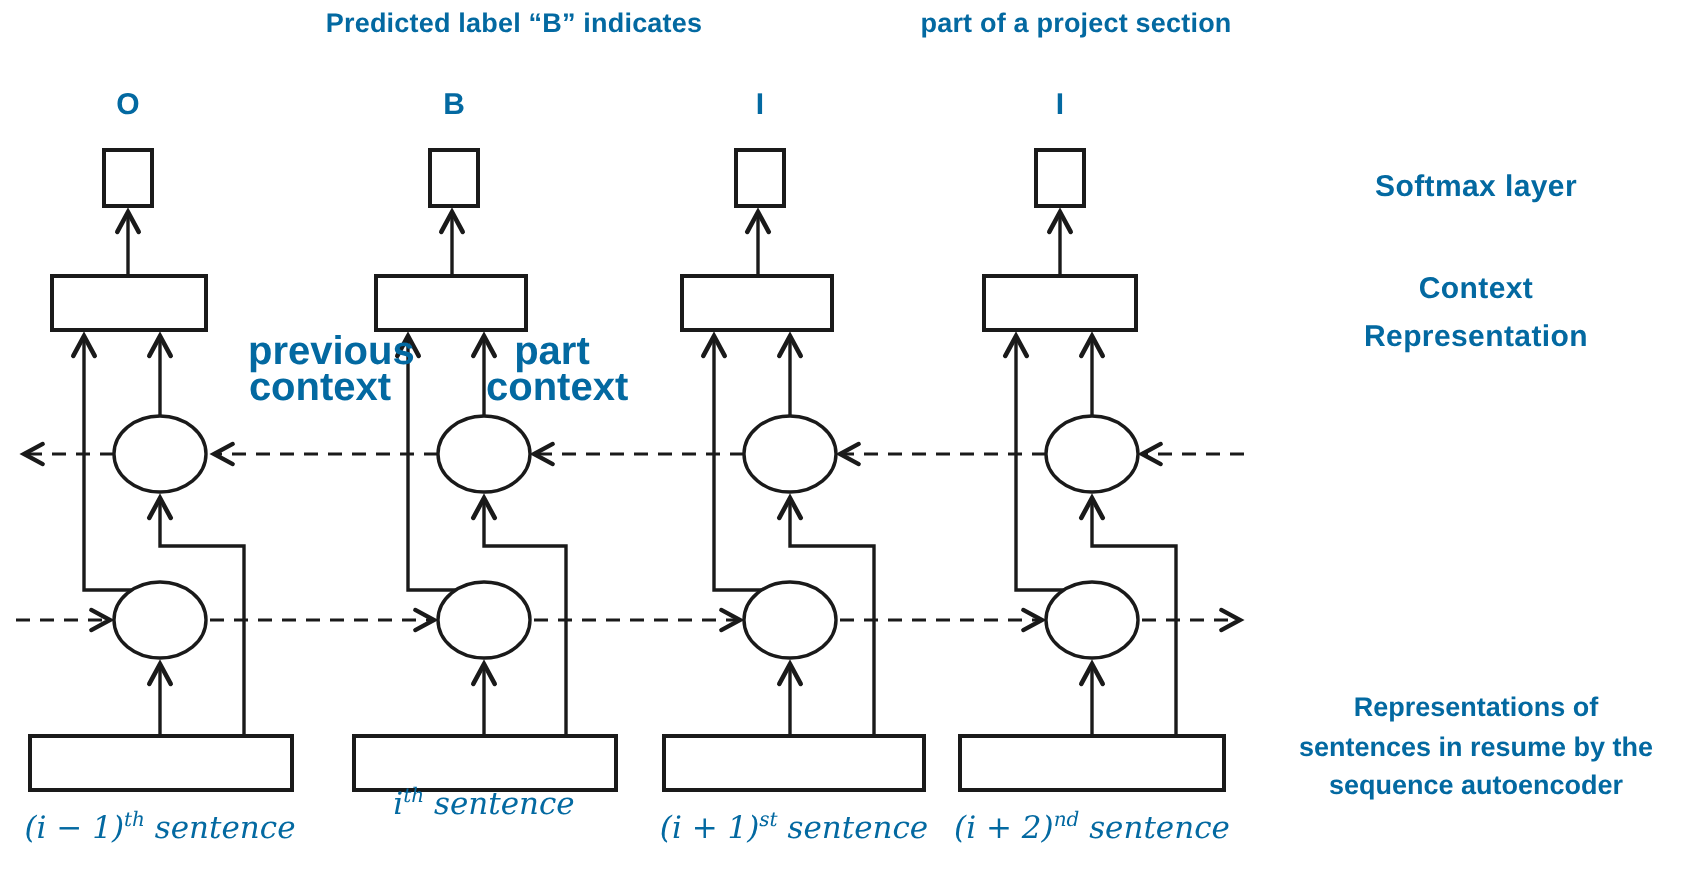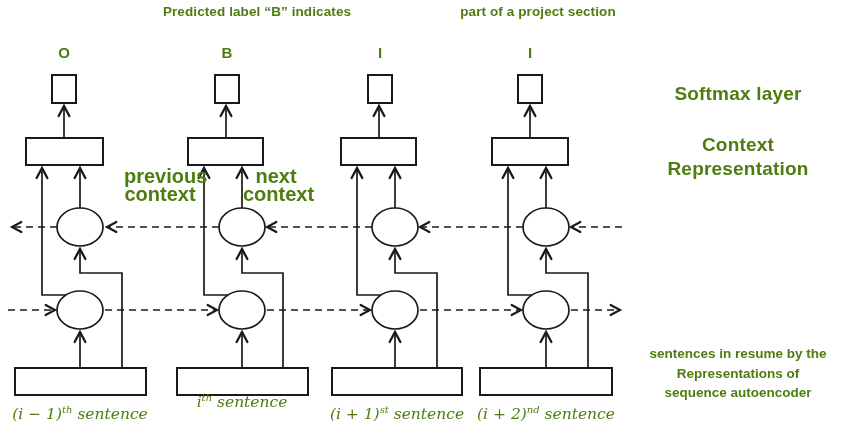--- a/index.html
+++ b/index.html
@@ -1,25 +1,25 @@
 <!DOCTYPE html>
 <html><head>
 <meta charset="utf-8">
 <style>
   html,body{margin:0;padding:0;background:#fff;}
   .stage{
     position:relative;width:854px;height:439px;background:#ffffff;
     font-family:"Liberation Sans",sans-serif;color:#1a1a1a;overflow:hidden;
   }
   .stage svg{position:absolute;left:0;top:0;}
-  .t{position:absolute;color:#4d7c0f;text-align:center;white-space:nowrap;}
+  .t{position:absolute;color:#0369a1;text-align:center;white-space:nowrap;}
   .hdr{font-size:13.5px;line-height:17.5px;font-weight:bold;letter-spacing:.1px;}
   .letter{font-size:15px;font-weight:bold;}
   .ctxnote{font-size:20px;line-height:18px;font-weight:bold;}
-  .layer-big{font-size:19px;line-height:23.5px;font-weight:bold;letter-spacing:.2px;}
+  .layer-big{font-size:15px;line-height:23.5px;font-weight:bold;letter-spacing:.2px;}
   .layer-small{font-size:13.5px;line-height:19.5px;font-weight:bold;white-space:normal;}
   .sent{font-family:"DejaVu Serif",serif;font-style:italic;font-weight:normal;font-size:15.5px;}
   .sent sup{font-size:10px;line-height:0;}
 </style>
 </head>
 <body>
 
 <div class="stage">
 
   <svg width="854" height="439" viewBox="0 0 854 439">
@@ -108,32 +108,32 @@
   <div class="t letter" style="left:44px;top:44px;width:40px;">O</div>
   <div class="t letter" style="left:207px;top:44px;width:40px;">B</div>
   <div class="t letter" style="left:360px;top:44px;width:40px;">I</div>
   <div class="t letter" style="left:510px;top:44px;width:40px;">I</div>
 
   <div class="t ctxnote" style="left:124px;top:167px;width:72px;">
     <div>previous</div>
     <div>context</div>
   </div>
   <div class="t ctxnote" style="left:243px;top:167px;width:66px;">
-    <div>next</div>
+    <div>part</div>
     <div>context</div>
   </div>
 
   <div class="t layer-big" style="left:622px;top:82px;width:232px;">Softmax layer</div>
   <div class="t layer-big" style="left:622px;top:133px;width:232px;">
     <div>Context</div>
     <div>Representation</div>
   </div>
   <div class="t layer-small" style="left:622px;top:344px;width:232px;">
+    <div>Representations of</div>
     <div>sentences in resume by the</div>
-    <div>Representations of</div>
     <div>sequence autoencoder</div>
   </div>
 
   <div class="t sent" style="left:0px;top:405px;width:160px;">
     <span>(i − 1)</span><sup>th</sup><span> sentence</span>
   </div>
   <div class="t sent" style="left:162px;top:393px;width:160px;">
     <span>i</span><sup>th</sup><span> sentence</span>
   </div>
   <div class="t sent" style="left:317px;top:405px;width:160px;">

